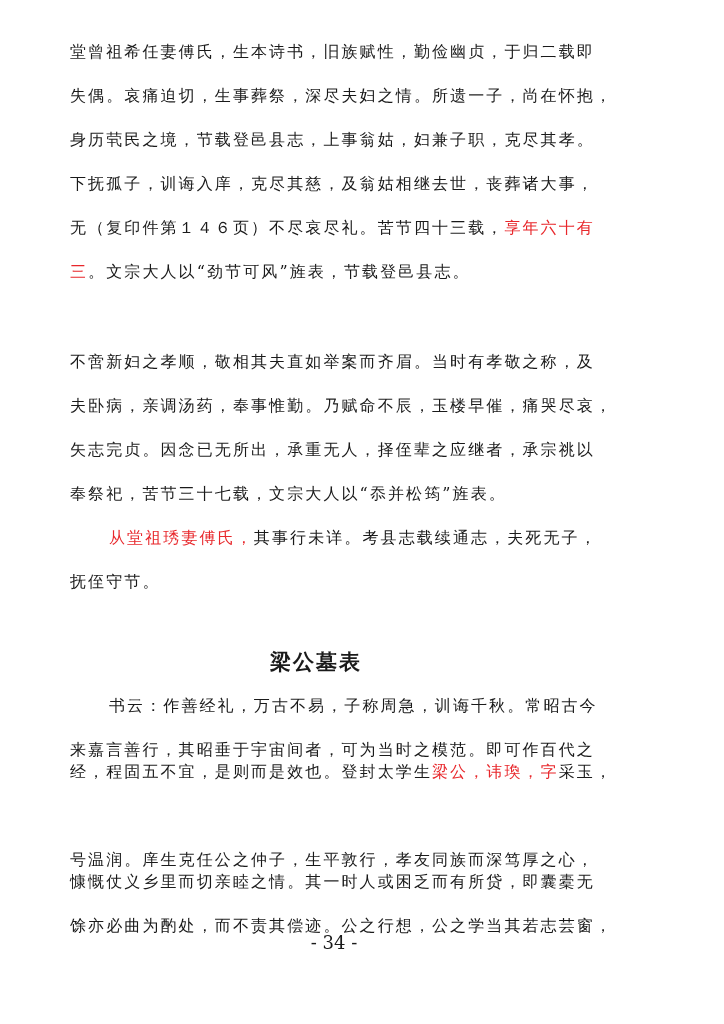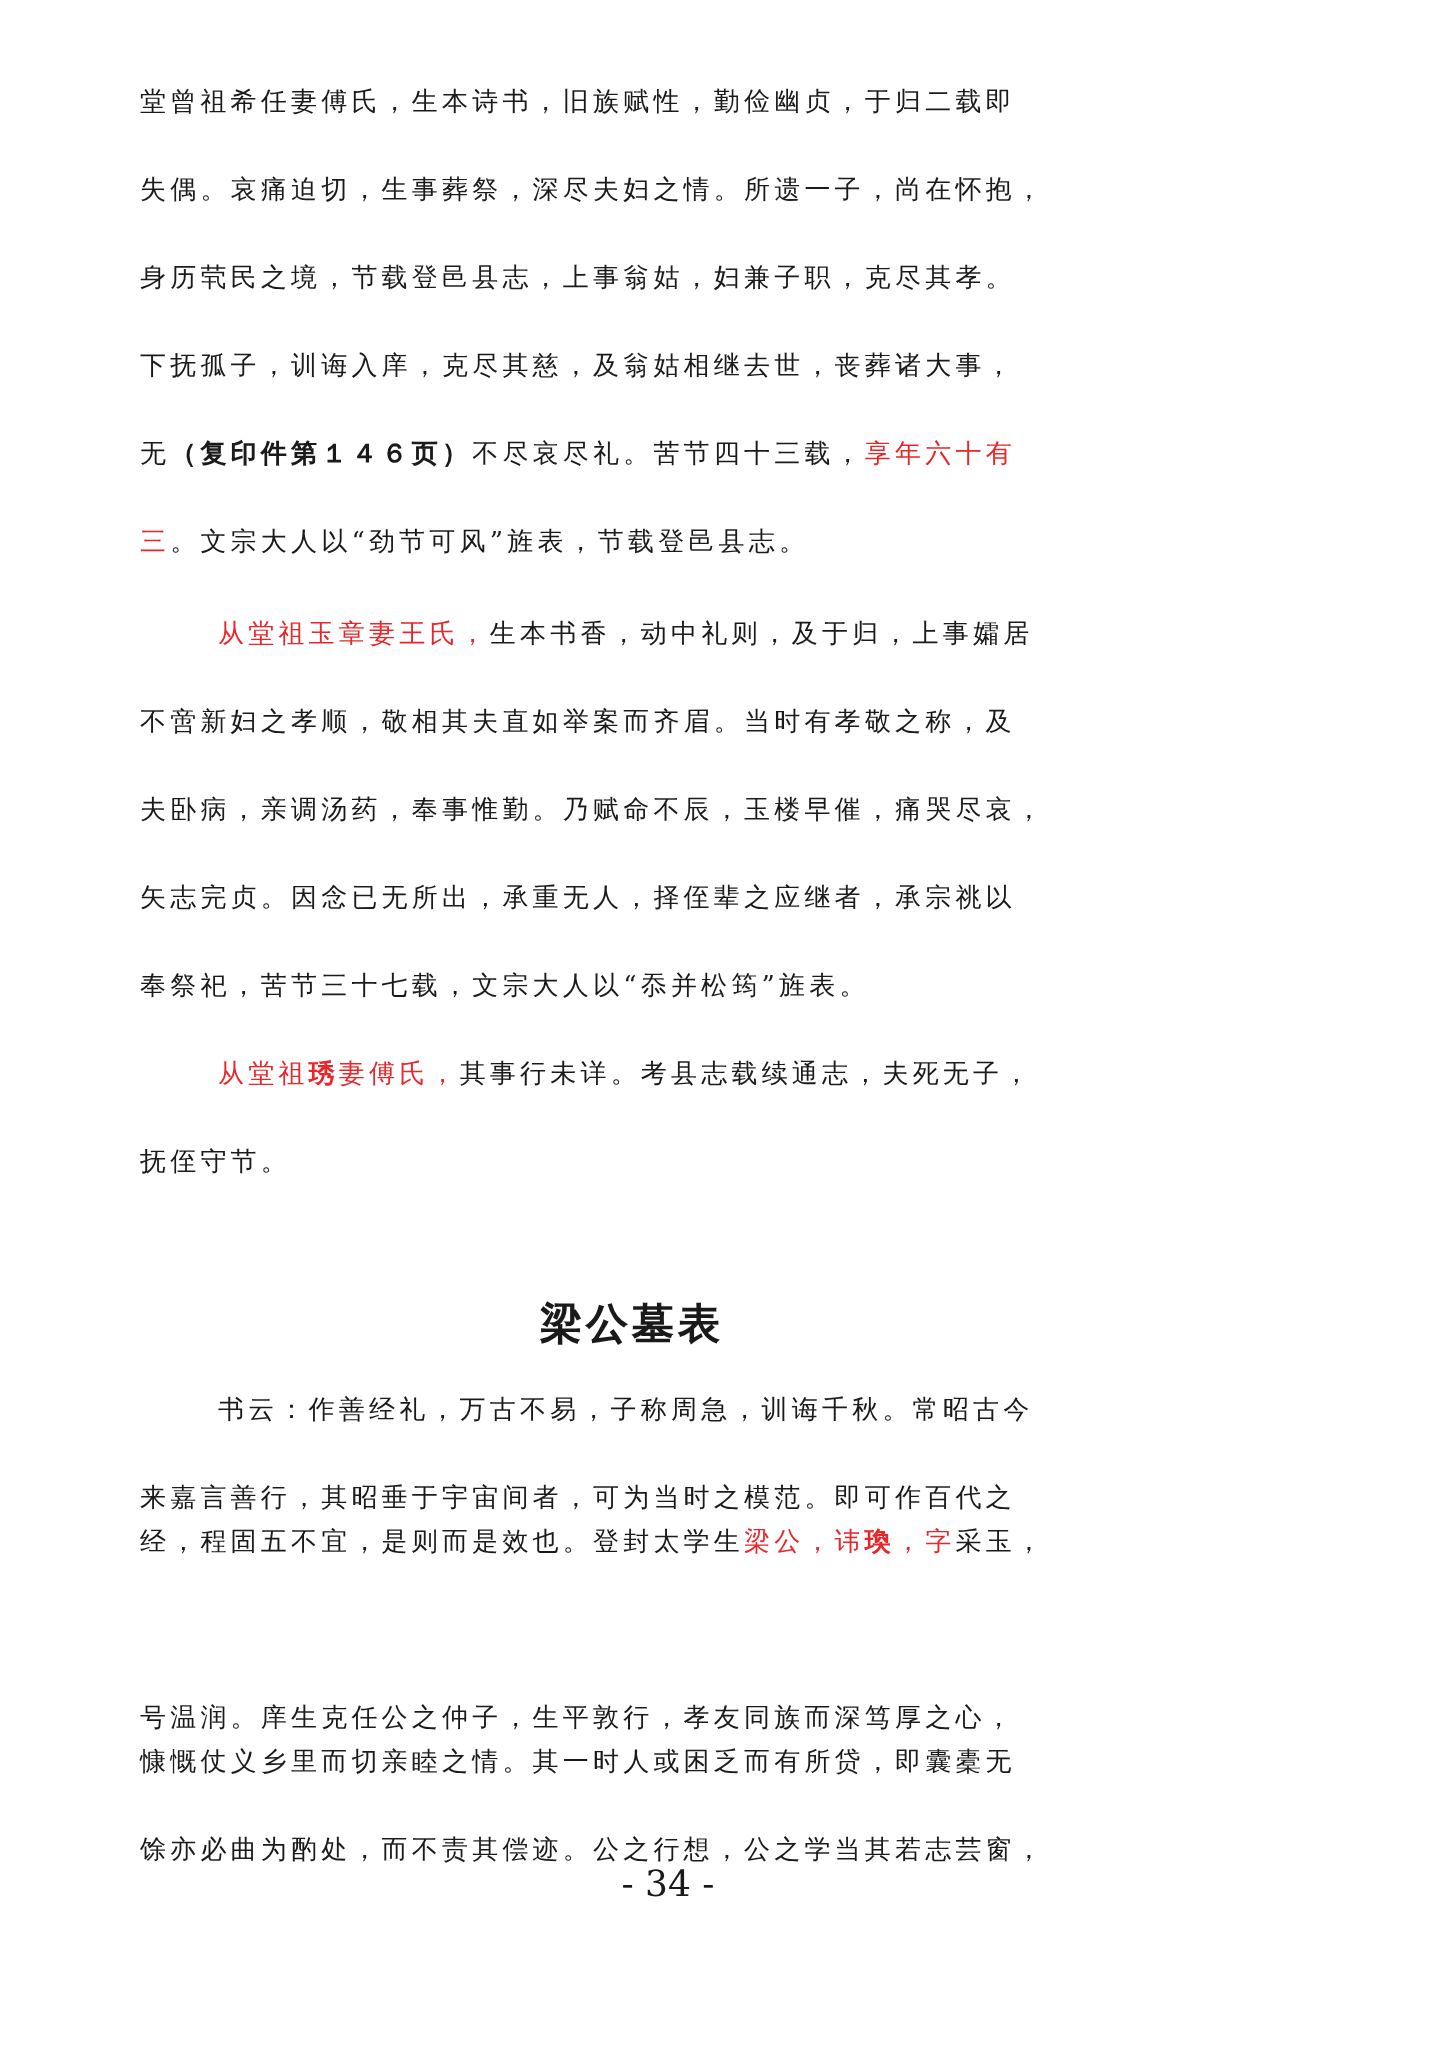--- a/index.html
+++ b/index.html
@@ -1,43 +1,40 @@
 <!DOCTYPE html>
 <html><head>
   <meta charset="utf-8">
   <style>
     html, body { margin: 0; padding: 0; background: #ffffff; }
     body { width: 724px; height: 1024px; position: relative; overflow: hidden;
       font-family: "DejaVu Serif", "Liberation Serif", serif; color: #1a1a1a; }
     .page { position: absolute; left: 0; top: 0; width: 724px; height: 1024px; }
-    .line { position: absolute; left: 70px; font-size: 13px; line-height: 24px; white-space: nowrap; letter-spacing: 2.1px; }
+    .line { position: absolute; left: 70px; font-size: 16px; line-height: 24px; white-space: nowrap; letter-spacing: 2.1px; }
     .red { color: #e8272b; }
-    .bold { font-weight: bold; }
+    .bold { font-weight: normal; }
     .title { position: absolute; left: 0; width: 632px; text-align: center; font-size: 21px; letter-spacing: 2px; font-weight: bold; }
     .pageno { position: absolute; left: 0; width: 668px; text-align: center; font-size: 18px; top: 928px; }
   </style>
 </head>
 <body>
 
 <div class="page">
 
   <div class="line" style="top:40px">堂曾祖希任妻傅氏，生本诗书，旧族赋性，勤俭幽贞，于归二载即</div>
   <div class="line" style="top:84px">失偶。哀痛迫切，生事葬祭，深尽夫妇之情。所遗一子，尚在怀抱，</div>
   <div class="line" style="top:128px">身历茕民之境，节载登邑县志，上事翁姑，妇兼子职，克尽其孝。</div>
   <div class="line" style="top:172px">下抚孤子，训诲入庠，克尽其慈，及翁姑相继去世，丧葬诸大事，</div>
   <div class="line" style="top:216px">
     <span>无</span><span class="bold">（复印件第１４６页）</span><span>不尽哀尽礼。苦节四十三载，</span><span class="red">享年六十有</span>
   </div>
   <div class="line" style="top:260px">
     <span class="red">三</span><span>。文宗大人以“劲节可风”旌表，节载登邑县志。</span>
   </div>
 
-  <div class="line" style="top:306px; left:109px">
-    <span class="red">从堂祖玉章妻王氏，</span><span>生本书香，动中礼则，及于归，上事孀居</span>
-  </div>
   <div class="line" style="top:350px">不啻新妇之孝顺，敬相其夫直如举案而齐眉。当时有孝敬之称，及</div>
   <div class="line" style="top:394px">夫卧病，亲调汤药，奉事惟勤。乃赋命不辰，玉楼早催，痛哭尽哀，</div>
   <div class="line" style="top:438px">矢志完贞。因念已无所出，承重无人，择侄辈之应继者，承宗祧以</div>
   <div class="line" style="top:482px">奉祭祀，苦节三十七载，文宗大人以“忝并松筠”旌表。</div>
 
   <div class="line" style="top:526px; left:109px">
     <span class="red">从堂祖</span><span class="red bold">琇</span><span class="red">妻傅氏，</span><span>其事行未详。考县志载续通志，夫死无子，</span>
   </div>
   <div class="line" style="top:570px">抚侄守节。</div>
 

